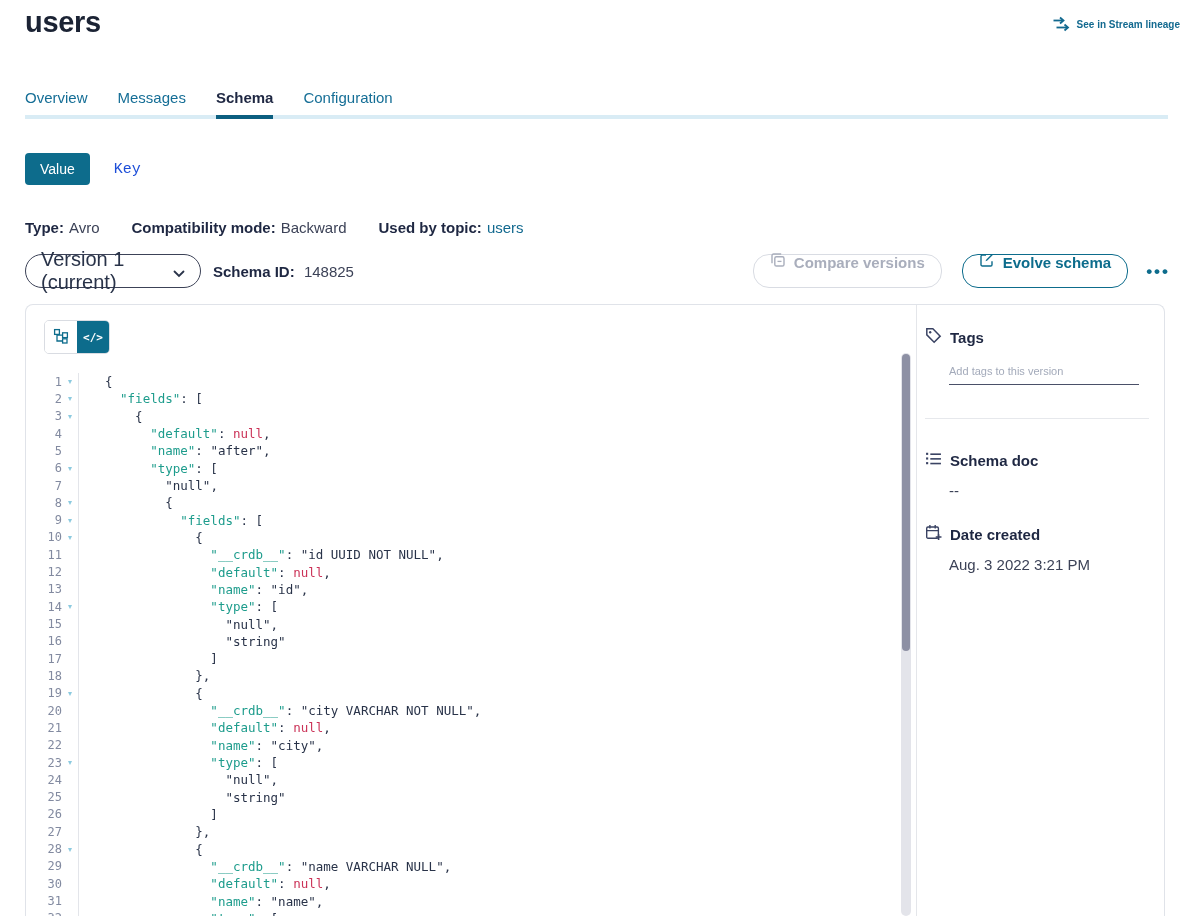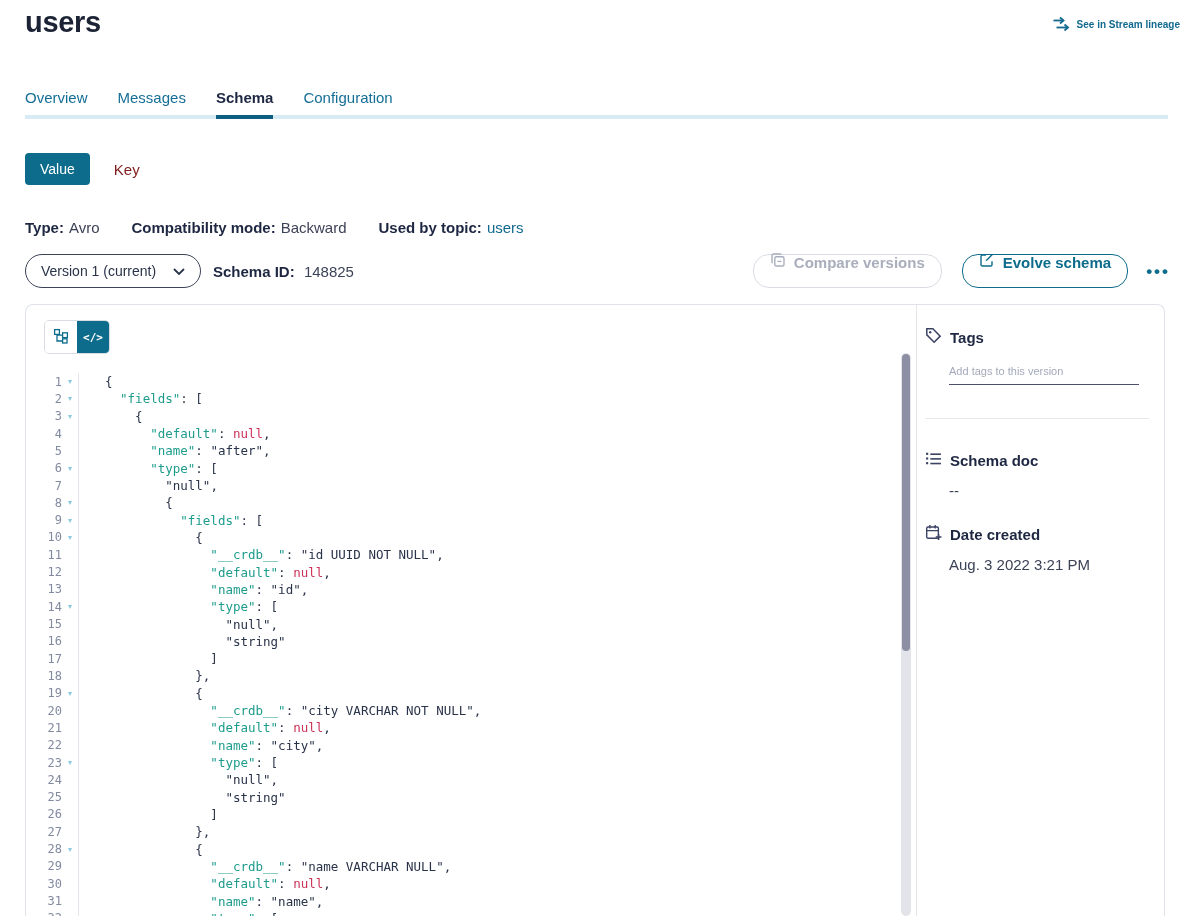--- a/index.html
+++ b/index.html
@@ -22,33 +22,33 @@
   .tab.active { color:#1e2742; font-weight:600; }
   .tab.active::after { content:""; position:absolute; left:0; width:100%; bottom:-4px;
                        height:4px; background:#0c5f80; z-index:2; }
   .tab-track { height:4px; width:100%; background:#d9ecf5; }
 
   
   .vk-row { position:absolute; left:25px; top:153px; display:flex; align-items:center; gap:24px; }
   .vk-selected { background:#0d6c8c; color:#ffffff; font-size:14px; font-weight:500;
                  height:32px; padding:0 15px; border:none; border-radius:4px;
                  display:flex; align-items:center; cursor:pointer; }
-  .vk-plain { color:#7f1d1d; font-size:15px; font-weight:500; background:none; border:none; cursor:pointer; }
+  .vk-plain { color:#1d4ed8; font-size:15px; font-weight:500; background:none; border:none; cursor:pointer;font-family:Liberation Mono, monospace; }
 
   
   .meta-row { position:absolute; left:25px; top:219px; display:flex; gap:32px; font-size:15px; }
   .meta-item b { font-weight:700; color:#1e2742; }
   .meta-item .mv { color:#3c4257; margin-left:5px; }
   .meta-item .mv.link { color:#12698f; cursor:pointer; }
 
   
   .controls { position:absolute; left:25px; top:254px; right:17px; display:flex; align-items:center; }
   .select { height:34px; width:176px; border:1px solid #3c4257; border-radius:17px;
             display:flex; align-items:center; justify-content:space-between;
-            padding:0 15px; font-size:14px; color:#293349; background:#fff; cursor:pointer; }
+            padding:0 15px; font-size:20px; color:#293349; background:#fff; cursor:pointer; }
   .schema-id { margin-left:12px; font-size:15px; }
   .schema-id b { font-weight:700; }
   .schema-id span { color:#3c4257; margin-left:5px; }
   .spacer { flex:1; }
   .btn { height:32px; border-radius:16px; display:flex; align-items:flex-end; gap:8px;
          padding:16px 16px; font-size:15px; font-weight:600; background:#fff; }
   .btn.disabled { border:1px solid #d9dce3; color:#a9aebc; cursor:default; }
   .btn.primary-outline { border:1px solid #0d6c8c; color:#0d6c8c; margin-left:20px; cursor:pointer; }
   .more-btn { margin-left:16px; background:none; border:none; color:#0d6c8c; cursor:pointer;
               font-size:17px; font-weight:700; letter-spacing:2px; line-height:1; padding:4px 2px; }

